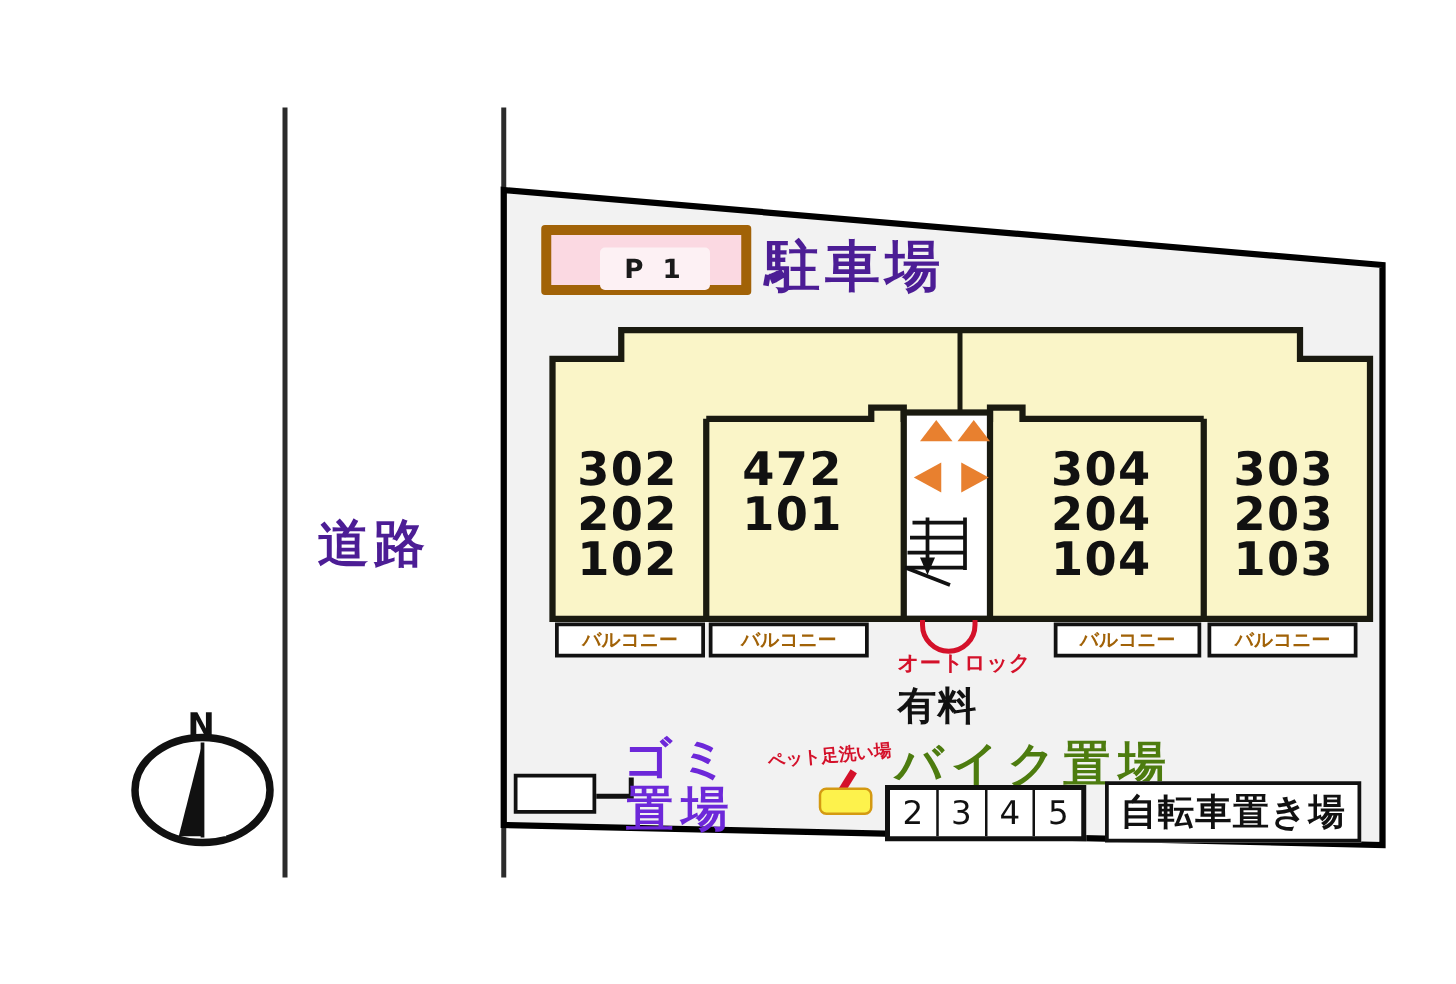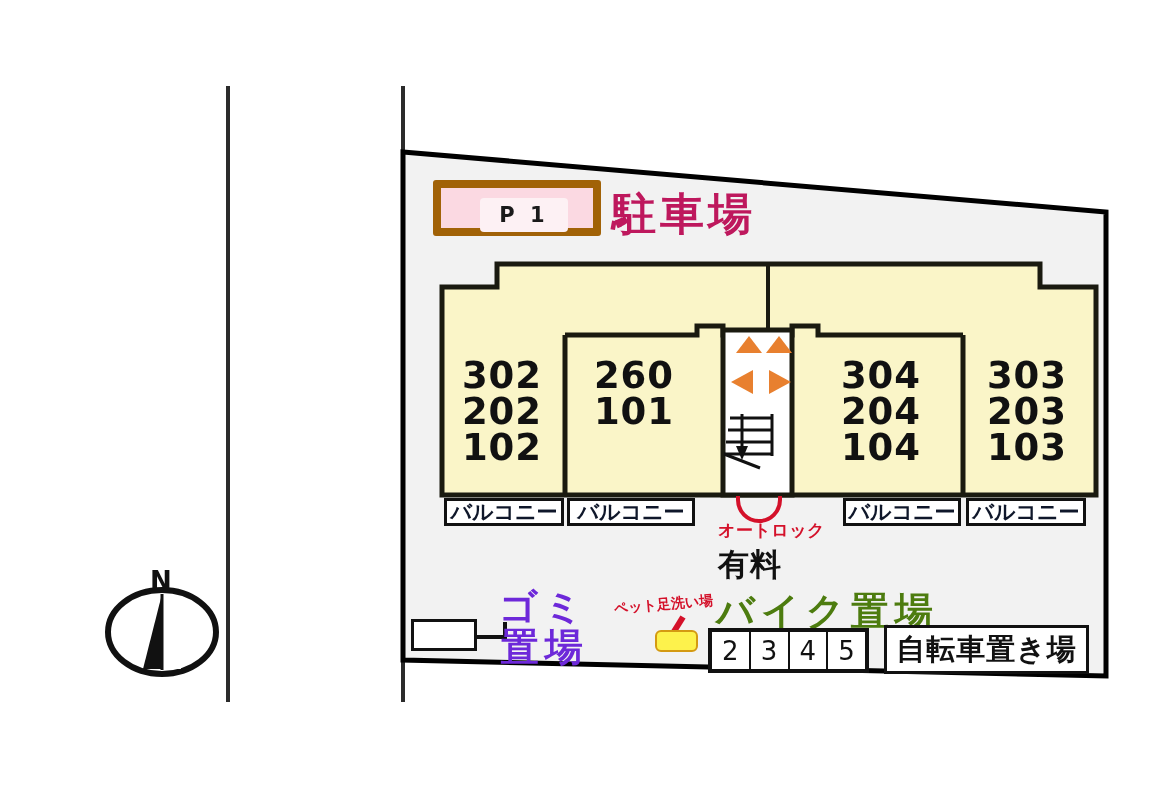--- a/index.html
+++ b/index.html
@@ -20,21 +20,21 @@
   #svgroot {
     position: absolute;
     left: 0; top: 0;
     width: 1165px;
     height: 787px;
   }
   .lbl {
     position: absolute;
     white-space: nowrap;
     line-height: 1;
-    color: #be185d;
+    color: #4c1d95;
   }
   
   .road-label {
     font-size: 41px;
     font-weight: 700;
     letter-spacing: 4px;
     font-family: "DejaVu Sans", sans-serif;
   }
   
   .parking-title {
@@ -84,23 +84,23 @@
   }
   
   .balcony {
     position: absolute;
     box-sizing: border-box;
     background: #ffffff;
     border: 3px solid #111;
     display: flex;
     align-items: center;
     justify-content: center;
-    font-size: 21px;
-    font-weight: 700;
-    color: #0f172a;
+    font-size: 15px;
+    font-weight: 700;
+    color: #a16207;
     letter-spacing: 0px;
     font-family: Liberation Serif, serif;
   }
   
   .autolock {
     position: absolute;
     font-size: 17px;
     font-weight: 700;
     color: #d4112a;
     letter-spacing: 0.5px;
@@ -262,37 +262,38 @@
     <line x1="683" y1="617" x2="665" y2="646" stroke="#d4112a" stroke-width="6"></line>
 
     <g>
       <ellipse cx="162" cy="632" rx="54" ry="42" fill="#ffffff" stroke="#111111" stroke-width="6"></ellipse>
       <polygon points="162,594 143,669 162,669" fill="#111111"></polygon>
       <polygon points="162,594 181,669 162,669" fill="#ffffff" stroke="none"></polygon>
       <line x1="162" y1="594" x2="162" y2="670" stroke="#111111" stroke-width="3"></line>
     </g>
   </svg>
 
+  <div class="lbl road-label" style="left:254px; top:415px;">道路</div>
 
   <div class="compass-n">N</div>
 
   <div class="p1-box">
     <div class="p1-inner">P 1</div>
   </div>
 
   <div class="lbl parking-title" style="left:612px; top:192px;">駐車場</div>
 
   <div class="unit-col" style="left:446px; top:358px; width:112px;">
     <div class="unit-num">302</div>
     <div class="unit-num">202</div>
     <div class="unit-num">102</div>
   </div>
 
   <div class="unit-col" style="left:578px; top:358px; width:112px;">
-    <div class="unit-num">260</div>
+    <div class="unit-num">472</div>
     <div class="unit-num">101</div>
   </div>
 
   <div class="unit-col" style="left:825px; top:358px; width:112px;">
     <div class="unit-num">304</div>
     <div class="unit-num">204</div>
     <div class="unit-num">104</div>
   </div>
 
   <div class="unit-col" style="left:971px; top:358px; width:112px;">

